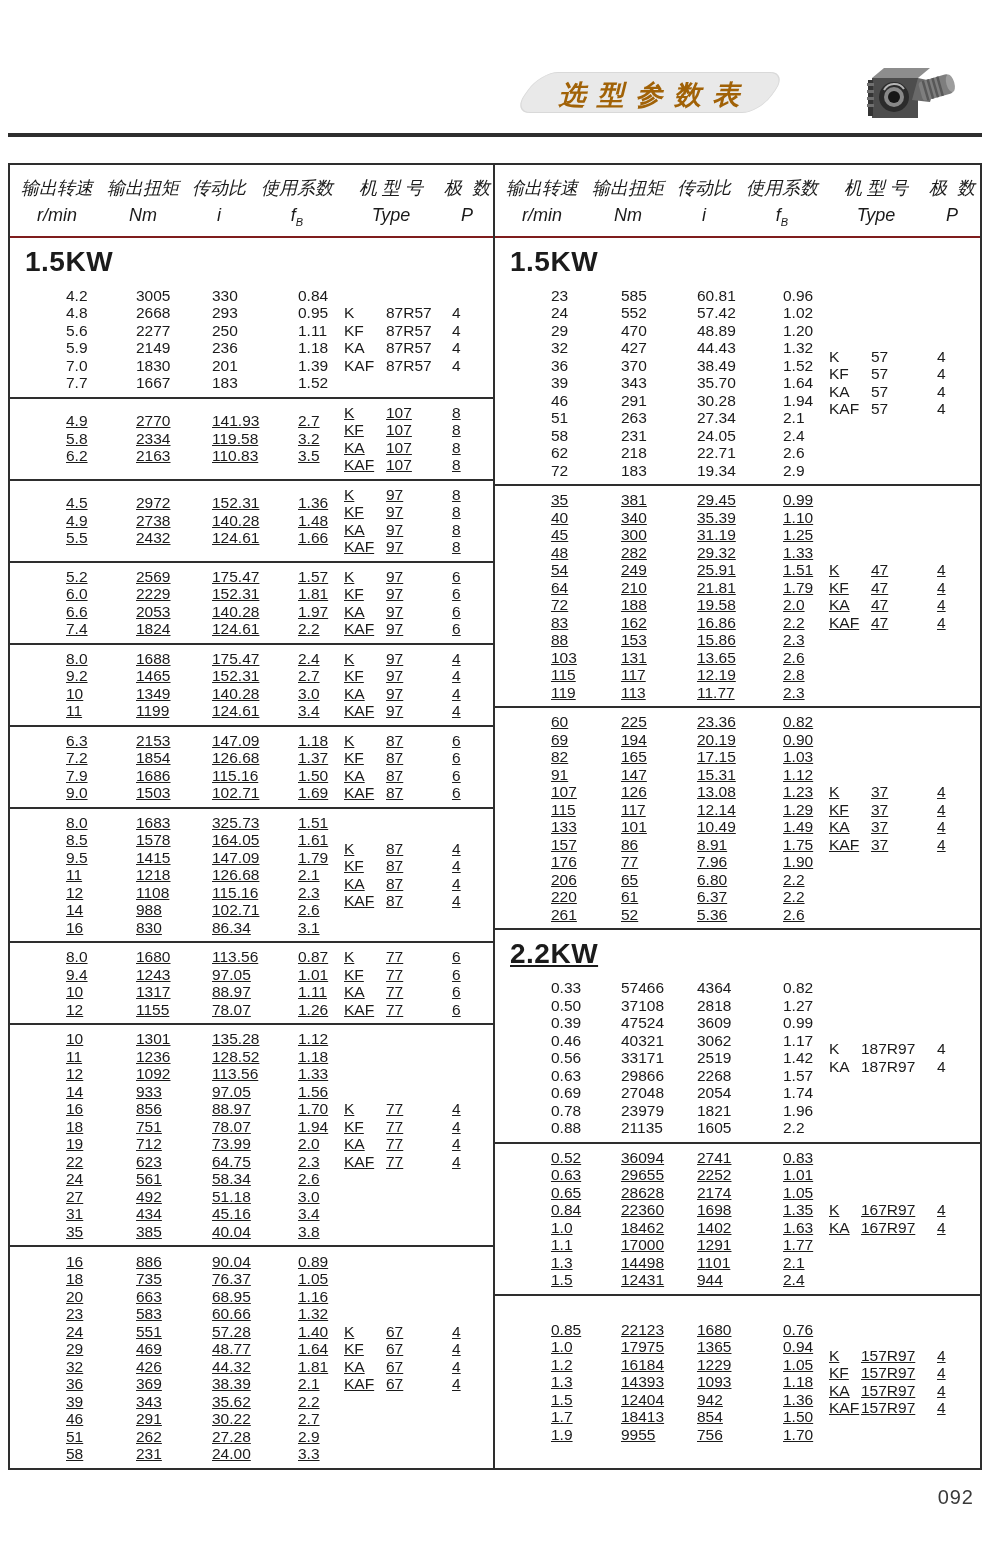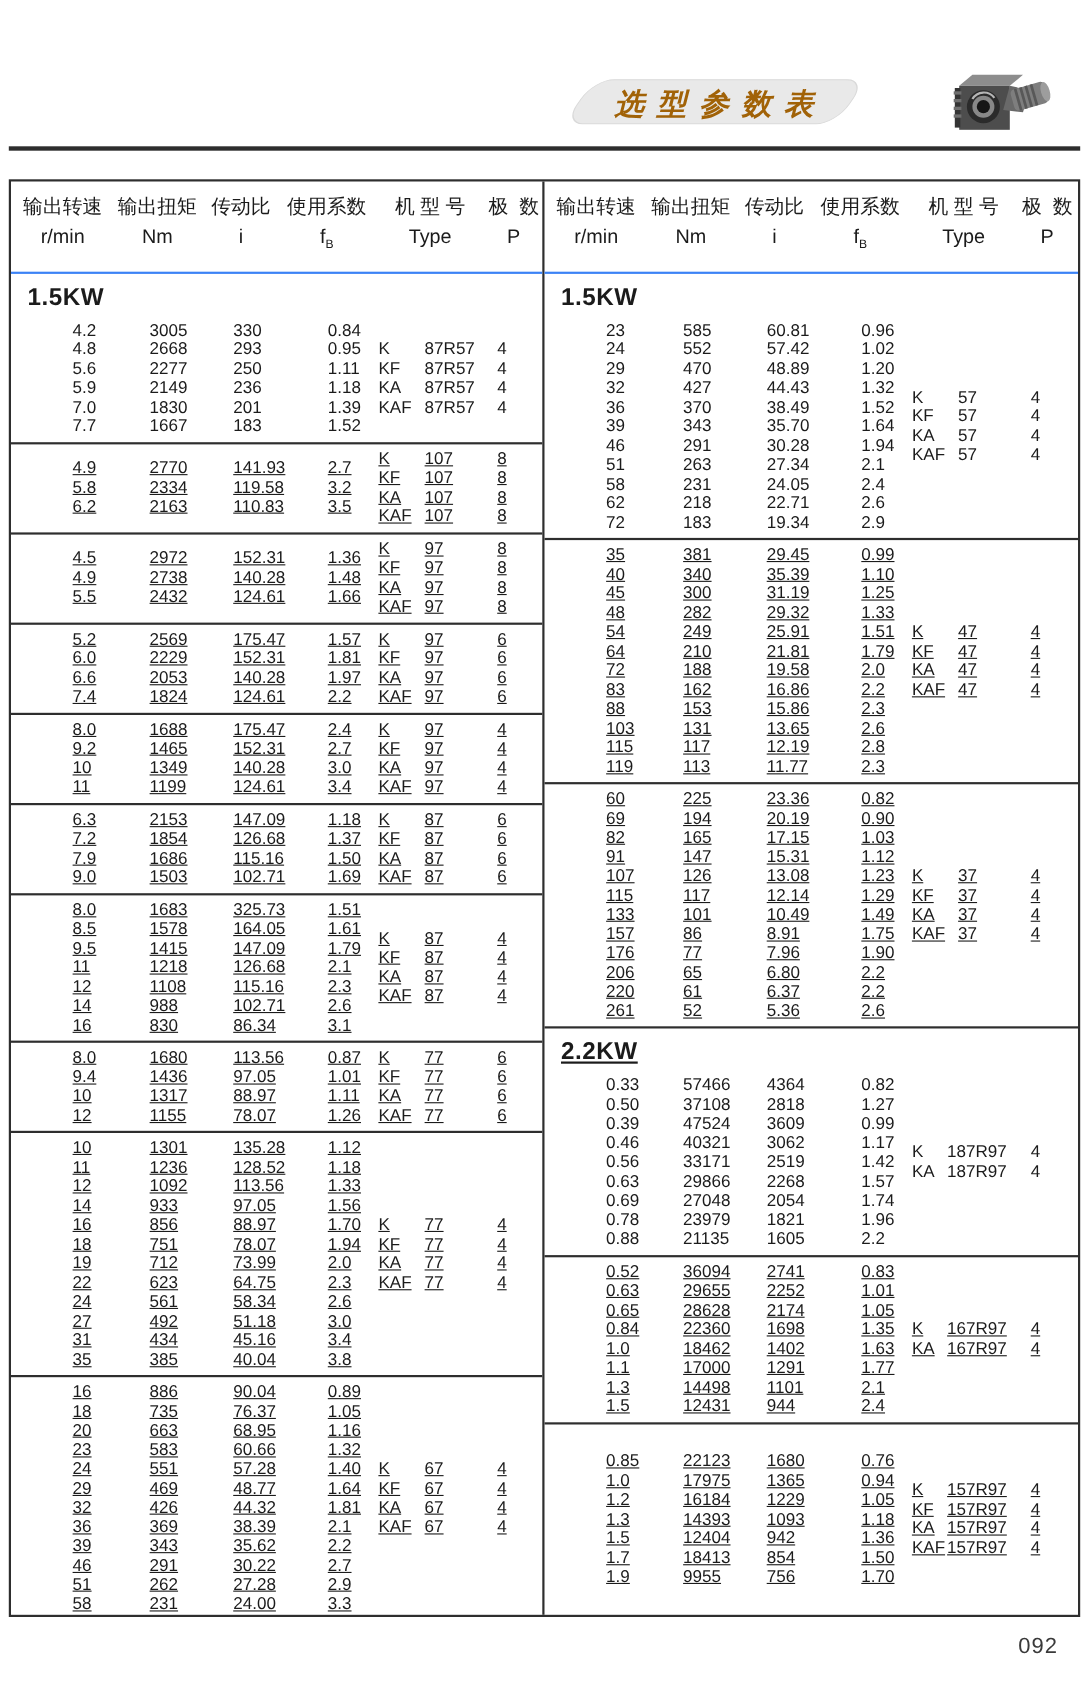--- a/index.html
+++ b/index.html
@@ -26,41 +26,41 @@
   .top-rule { position: absolute; left: 8px; top: 133px; width: 974px; height: 4px; background: #2e2e2e; }
 
   
   .sel-table {
     position: absolute; left: 8px; top: 163px; width: 974px; height: 1307px;
     border: 2px solid #2e2e2e; display: flex; background:#fff;
   }
   .half { width: 485px; display: flex; flex-direction: column; }
   .half.left { border-right: 2px solid #2e2e2e; }
 
-  .thead { border-bottom: 2px solid #3b82f6; padding: 10px 0 10px 2px; }
+  .thead { border-bottom: 2px solid #7f1d1d; padding: 10px 0 0 2px; font-style: italic; }
   .hrow { display: grid; grid-template-columns: 90px 82px 70px 86px 102px 50px; text-align: center; font-size: 18px; line-height: 27px; }
   .hrow .hcell { white-space: pre; }
   .hrow sub { font-size: 11px; }
 
-  .section-label { font-size: 22px; font-weight: bold; padding: 8px 0 4px 15px; letter-spacing: 0.5px; }
+  .section-label { font-size: 28px; font-weight: bold; padding: 8px 0 4px 15px; letter-spacing: 0.5px; }
   .bt { border-top: 2px solid #2e2e2e; text-decoration: underline; }
 
   .block { display: flex; align-items: center; padding: 5px 0; }
   .block.grow { flex: 1; }
   .nums { width: 334px; padding-left: 56px; }
   .nrow { display: grid; grid-template-columns: 70px 76px 86px 66px; height: 17.5px; line-height: 17.5px; font-size: 15.5px; }
   .types { display: flex; flex-direction: column; }
   .trow { display: flex; height: 17.5px; line-height: 17.5px; font-size: 15.5px; }
   .tprefix { width: 42px; }
   .tsize  { width: 66px; }
   .tp     { width: 38px; }
   .tight .tprefix { width: 32px; }
   .tight .tsize  { width: 76px; }
 
-  .page-number { position: absolute; right: 28px; top: 1486px; font-size: 20px; color: #3a3a3a; letter-spacing: 1px; }
+  .page-number { position: absolute; right: 16px; top: 1486px; font-size: 20px; color: #3a3a3a; letter-spacing: 1px; }
 </style>
 </head>
 <body>
 
 <div class="page">
 
   <div class="banner"></div>
   <div class="banner-title">选 型 参 数 表</div>
 
   <svg class="gear-photo" viewBox="0 0 104 76">
@@ -480,21 +480,21 @@
         <div class="block bt">
           <div class="nums">
             <div class="nrow">
               <span>8.0</span>
               <span>1680</span>
               <span>113.56</span>
               <span>0.87</span>
             </div>
             <div class="nrow">
               <span>9.4</span>
-              <span>1436</span>
+              <span>1243</span>
               <span>97.05</span>
               <span>1.01</span>
             </div>
             <div class="nrow">
               <span>10</span>
               <span>1317</span>
               <span>88.97</span>
               <span>1.11</span>
             </div>
             <div class="nrow">

